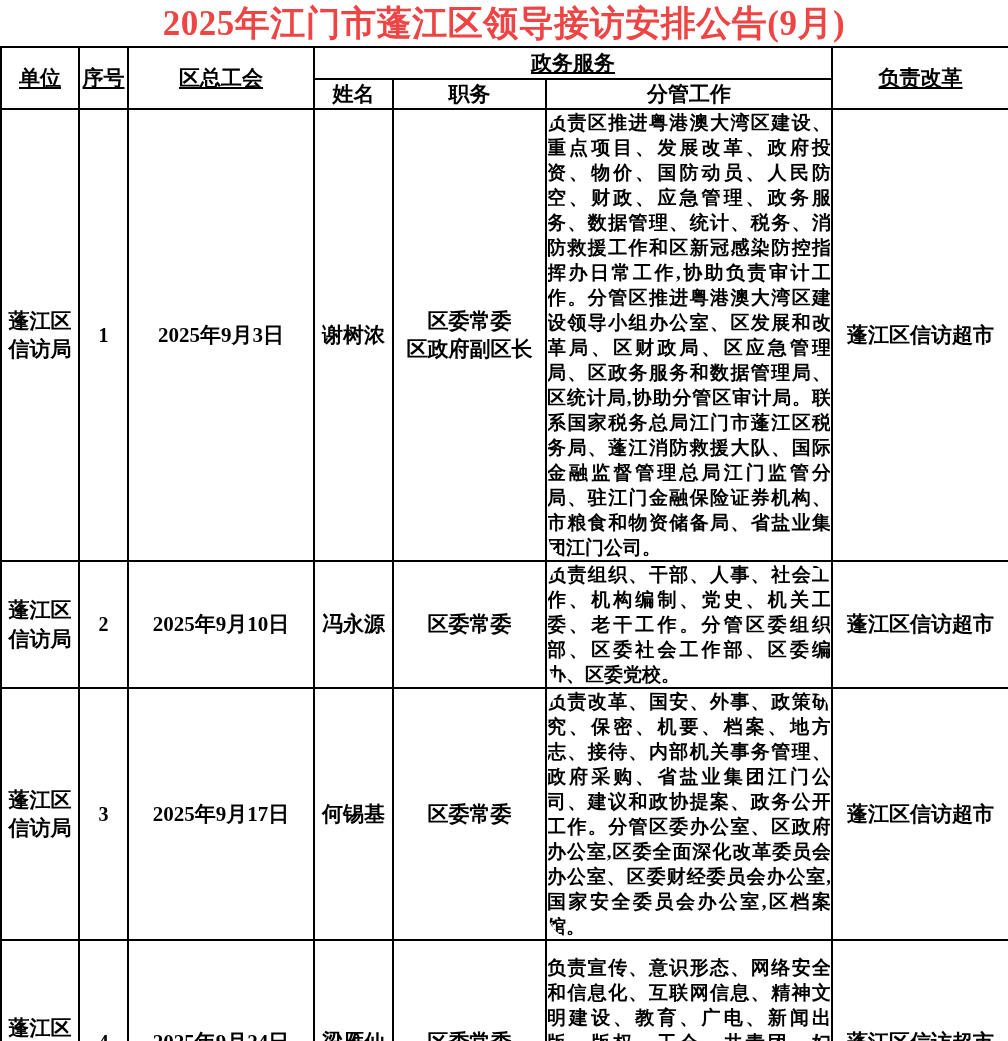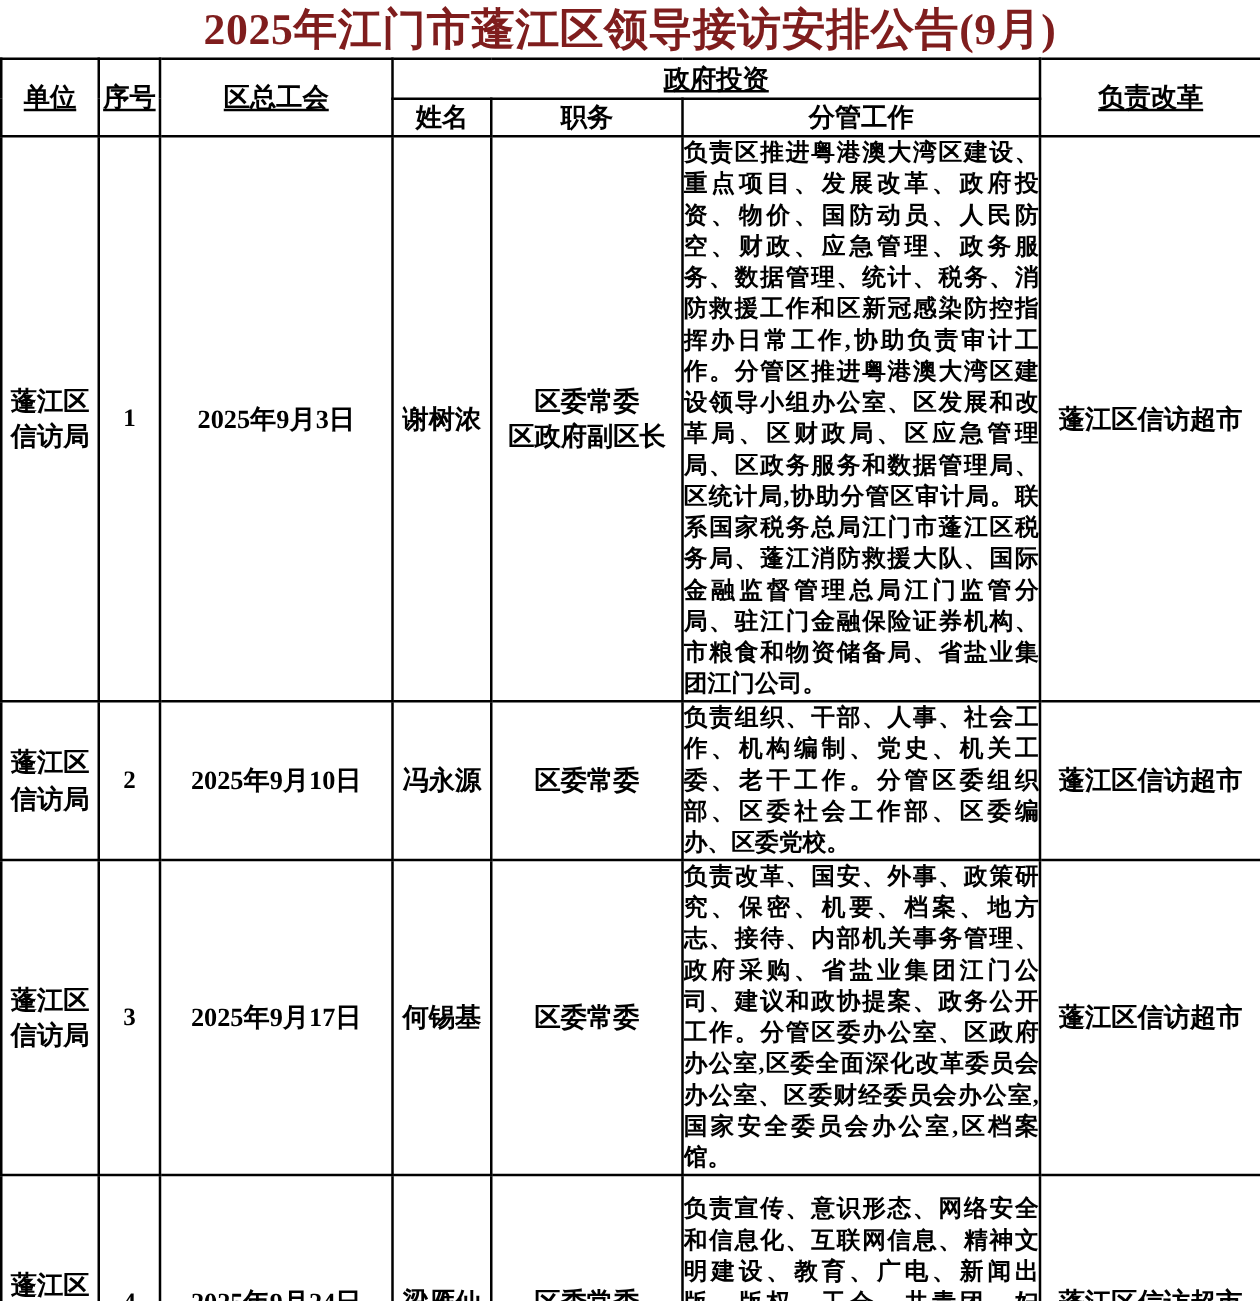--- a/index.html
+++ b/index.html
@@ -44,52 +44,53 @@
     line-height:1.35;
   }
   td.index-cell { font-size:20px; }
   td.duty-cell {
     font-size:19px;
     line-height:25px;
     text-align:justify;
     text-justify:inter-ideograph;
     padding:2px 7px 2px 8px;
     white-space:normal;
+    border-radius:27px;
   }
   tr.hrow-top    { height:32px;text-decoration:underline; }
   tr.hrow-bottom { height:14px;margin-top:16px; }
   tr.row-1 { height:402px; }
   tr.row-2 { height:101px; }
   tr.row-3 { height:225px; }
   tr.row-4 { height:204px; }
 </style>
 </head>
 <body>
 
 <div class="page">
 
-  <div class="title" style="color: #7f1d1d;">2025年江门市蓬江区领导接访安排公告(9月)</div>
+  <div class="title" style="color: #ef4444;">2025年江门市蓬江区领导接访安排公告(9月)</div>
 
   <table class="schedule">
     <colgroup>
       <col style="width:78px">
       <col style="width:49px">
       <col style="width:186px">
       <col style="width:79px">
       <col style="width:153px">
       <col style="width:286px">
       <col style="width:177px">
     </colgroup>
 
     <tbody>
         <tr class="hrow-top">
       <th class="hdr" rowspan="2">单位</th>
       <th class="hdr" rowspan="2">序号</th>
       <th class="hdr" rowspan="2">区总工会</th>
-      <th class="hdr" colspan="3">政府投资</th>
+      <th class="hdr" colspan="3">政务服务</th>
       <th class="hdr" rowspan="2">负责改革</th>
     </tr>
     <tr class="hrow-bottom">
       <th class="hdr">姓名</th>
       <th class="hdr">职务</th>
       <th class="hdr">分管工作</th>
     </tr>
 
     <tr class="row-1">
       <td class="center-cell">蓬江区

